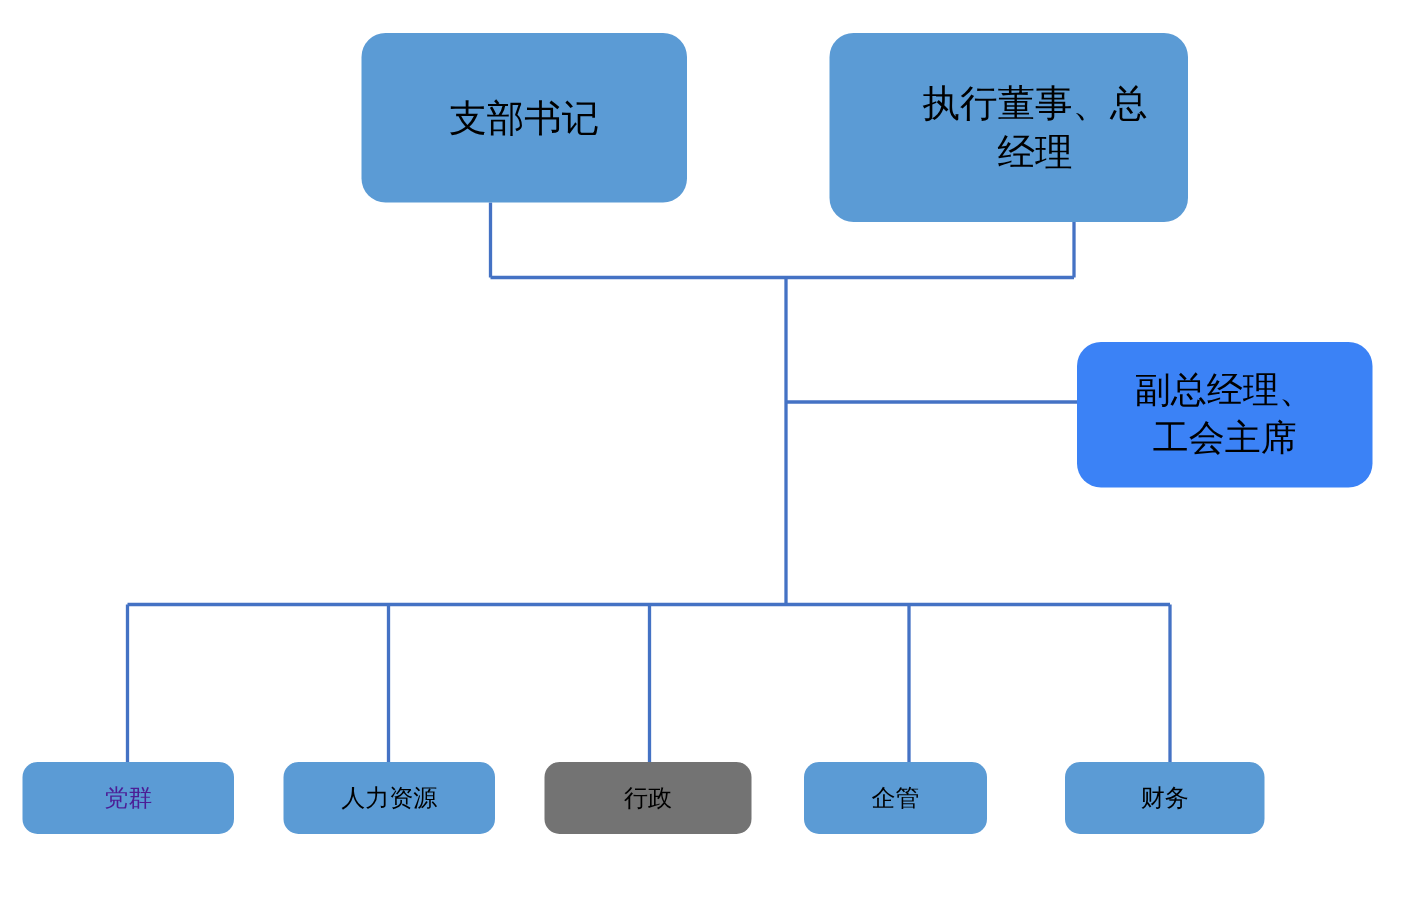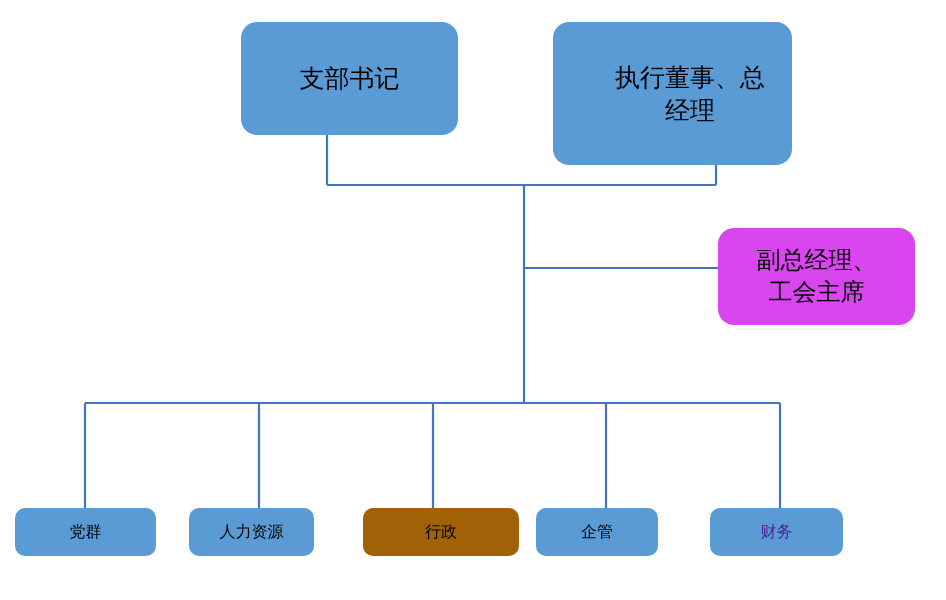--- a/index.html
+++ b/index.html
@@ -74,43 +74,43 @@
         <line x1="433" y1="403" x2="433" y2="508"></line>
         <line x1="606" y1="403" x2="606" y2="508"></line>
         <line x1="780" y1="403" x2="780" y2="508"></line>
       </g>
   </svg>
 
   <div class="node node-top" style="left: 241px; top: 22px; width: 217px; height: 113px; background: rgb(91, 155, 213); color: #000000;">
     <span class="node-label">支部书记</span>
   </div>
 
-  <div class="node node-top" style="left: 553px; top: 22px; width: 239px; height: 143px; background: rgb(91, 155, 213); color: rgb(0, 0, 0); padding-left: 41px;">
+  <div class="node node-top" style="left: 553px; top: 22px; width: 239px; height: 126px; background: rgb(91, 155, 213); color: rgb(0, 0, 0); padding-left: 41px;">
     <span class="node-label">执行董事、总
 经理</span>
   </div>
 
-  <div class="node node-side" style="left: 718px; top: 228px; width: 197px; height: 97px; background: #d946ef; color: rgb(0, 0, 0);">
+  <div class="node node-side" style="left: 718px; top: 228px; width: 197px; height: 97px; background: #3b82f6; color: rgb(0, 0, 0);">
     <span class="node-label">副总经理、
 工会主席</span>
   </div>
 
-  <div class="node node-leaf" style="left: 15px; top: 508px; width: 141px; height: 48px; background: rgb(91, 155, 213); color: #000000;">
+  <div class="node node-leaf" style="left: 15px; top: 508px; width: 141px; height: 48px; background: rgb(91, 155, 213); color: #4c1d95;">
     <span class="node-label">党群</span>
   </div>
 
-  <div class="node node-leaf" style="left: 189px; top: 508px; width: 125px; height: 48px; background: rgb(91, 155, 213); color: rgb(0, 0, 0); text-align: center;">
+  <div class="node node-leaf" style="left: 189px; top: 508px; width: 141px; height: 48px; background: rgb(91, 155, 213); color: rgb(0, 0, 0); text-align: center;">
     <span class="node-label">人力资源</span>
   </div>
 
-  <div class="node node-leaf" style="left: 363px; top: 508px; width: 156px; height: 48px; background: #a16207; color: rgb(0, 0, 0);">
+  <div class="node node-leaf" style="left: 363px; top: 508px; width: 138px; height: 48px; background: #737373; color: rgb(0, 0, 0);">
     <span class="node-label">行政</span>
   </div>
 
   <div class="node node-leaf" style="left: 536px; top: 508px; width: 122px; height: 48px; background: rgb(91, 155, 213); color: rgb(0, 0, 0);">
     <span class="node-label">企管</span>
   </div>
 
-  <div class="node node-leaf" style="left: 710px; top: 508px; width: 133px; height: 48px; background: rgb(91, 155, 213); color: #4c1d95;">
+  <div class="node node-leaf" style="left: 710px; top: 508px; width: 133px; height: 48px; background: rgb(91, 155, 213); color: #000000;">
     <span class="node-label">财务</span>
   </div>
 
 </div>
 
 </body></html>

